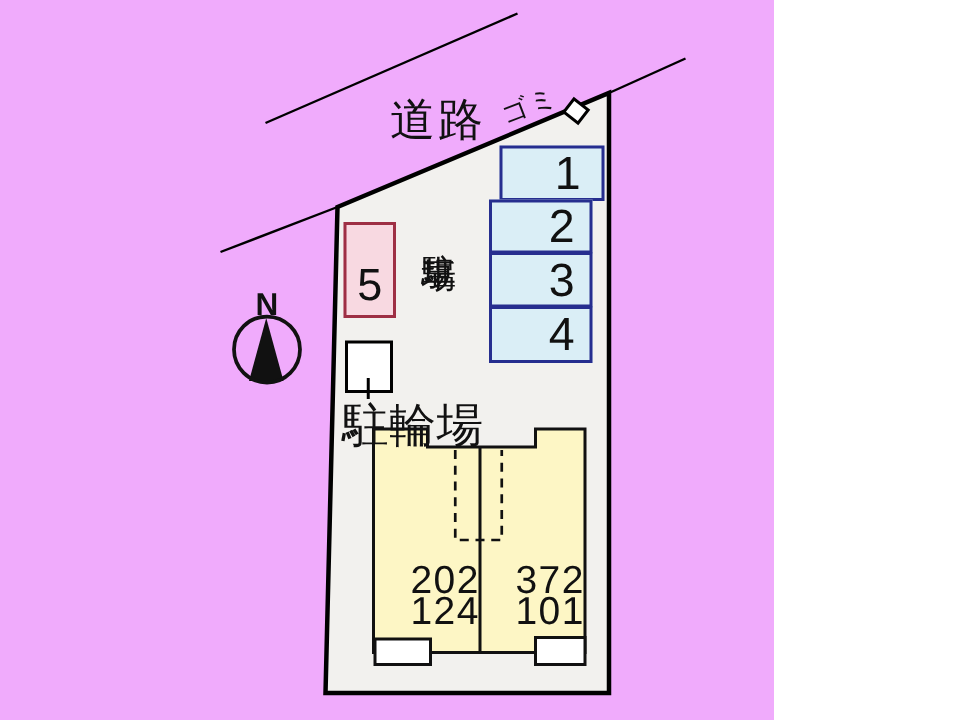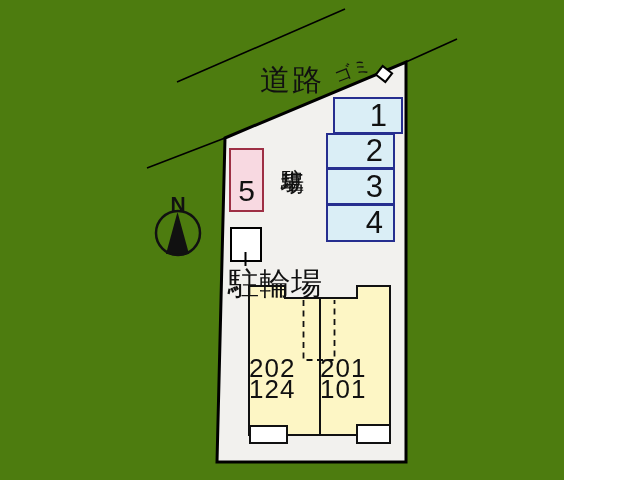--- a/index.html
+++ b/index.html
@@ -1,18 +1,18 @@
 <!DOCTYPE html>
 <html style="--plot_fill: #f2f1ee; --outline: #000000; --parking_fill: #daeef6; --parking_border: #262e8f; --space5_fill: #f8d9e1; --space5_border: #9e2f44; --building_fill: #fdf6c5; --building_border: #111111;"><head>
 <meta charset="utf-8">
 <style>
   html,body{margin:0;padding:0;background:#ffffff;}
   .canvas{
-    position:relative;width:516px;height:480px;background:#4d7c0f;overflow:hidden;
-    font-family:"Liberation Sans","DejaVu Sans",sans-serif;color:#111;padding-left:48px;
+    position:relative;width:516px;height:480px;background:#f0abfc;overflow:hidden;
+    font-family:"Liberation Sans","DejaVu Sans",sans-serif;color:#111;
   }
   .canvas svg{position:absolute;left:0;top:0;}
   .lbl{position:absolute;white-space:pre;color:#111;}
   .road-label{left:260px;top:60px;font-size:30px;letter-spacing:2px;}
   .garbage-label{
     left:345px;top:16px;font-size:18px;line-height:21px;text-align:center;
     transform:rotate(-21deg);transform-origin:center;
   }
   .garbage-label span{display:block;letter-spacing:1px;}
   .parking-lot-label{
@@ -31,21 +31,21 @@
   .pspace.sp2{left:326px;top:133px;width:69px;height:36px;}
   .pspace.sp3{left:326px;top:168px;width:69px;height:37px;}
   .pspace.sp4{left:326px;top:204px;width:69px;height:38px;}
   .pspace.sp5{
     left:229px;top:148px;width:35px;height:64px;
     background:var(--space5_fill);border-color:var(--space5_border);
     align-items:flex-end;justify-content:center;font-size:30px;
     padding:0 0 2px 0;
   }
   .unit-label{
-    position:absolute;top:358px;text-align:left;font-size:26px;line-height:21px;
+    position:absolute;top:376px;text-align:right;font-size:26px;line-height:21px;
     letter-spacing:1px;
   }
   .unit-label span{display:block;}
   .unit-left{left:249px;width:71px;}
   .unit-right{left:320px;width:70px;}
 </style>
 </head>
 <body>
 
 <div class="canvas">
@@ -102,17 +102,17 @@
   </div>
   <div class="pspace sp5">
     <span>5</span>
   </div>
 
   <div class="unit-label unit-left">
     <span>202</span>
     <span>124</span>
   </div>
   <div class="unit-label unit-right">
-    <span>201</span>
+    <span>372</span>
     <span>101</span>
   </div>
 
 </div>
 
 </body></html>

